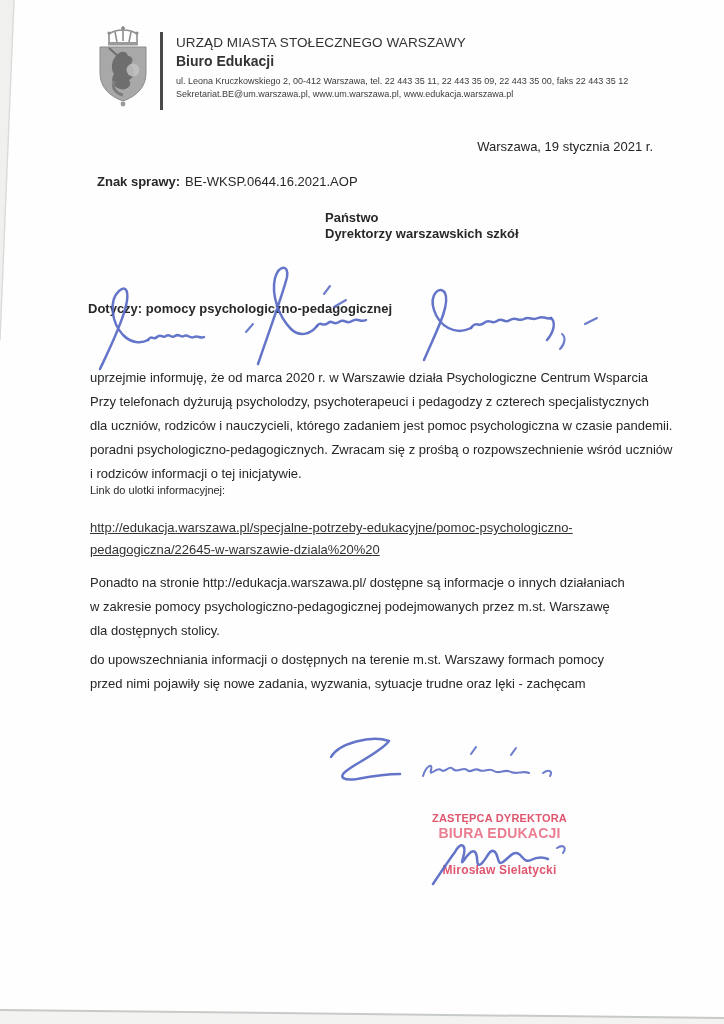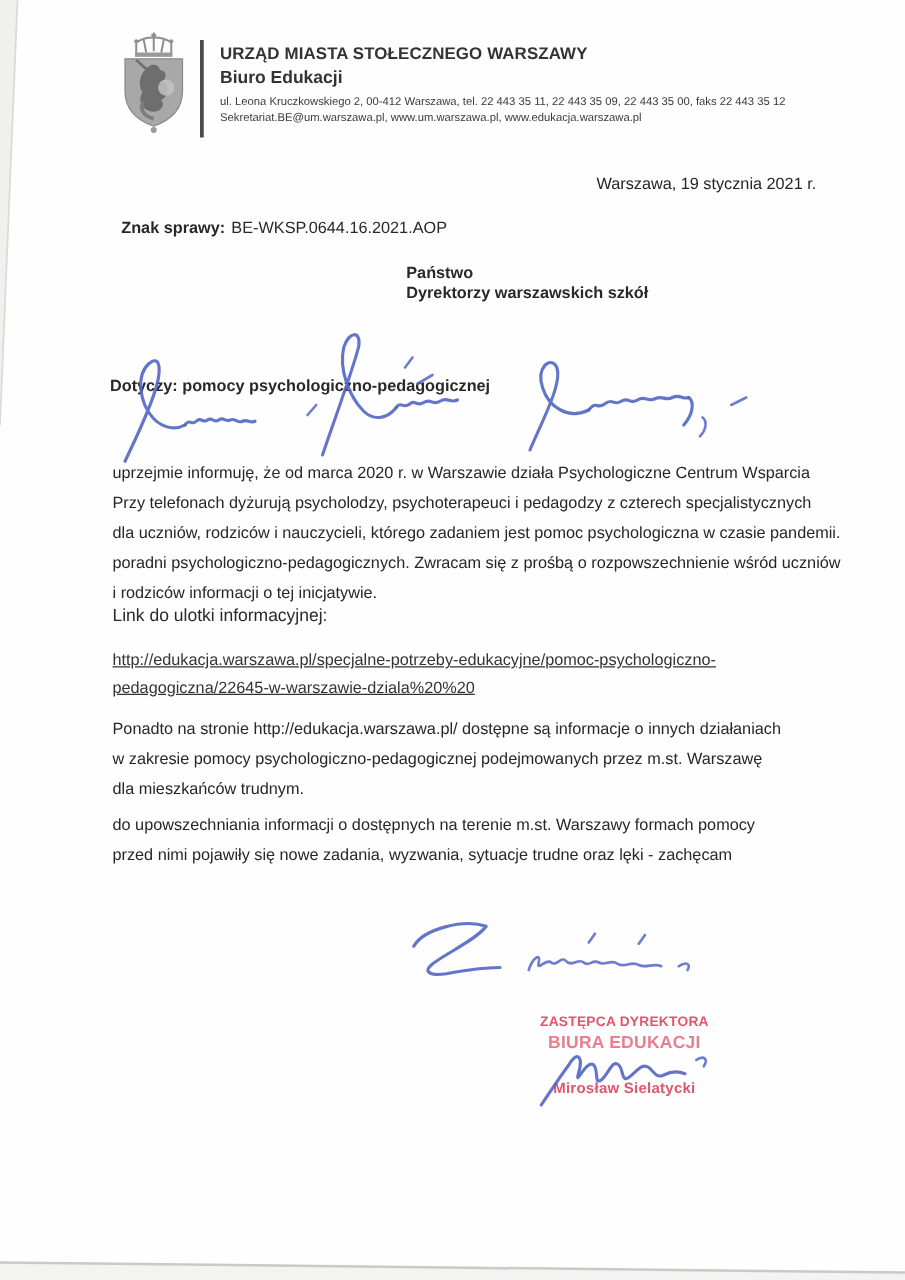--- a/index.html
+++ b/index.html
@@ -7,35 +7,35 @@
     position:relative; width:724px; height:1024px; margin:0 auto;
     background:#fefefe; overflow:hidden;
     font-family:"Liberation Sans", sans-serif; color:#282828;
   }
   .nowrap { white-space:nowrap; }
 
   
   .crest { position:absolute; left:97px; top:25px; }
   .lh-divider { position:absolute; left:160px; top:32px; width:2.5px; height:78px; background:#4a4a4a; }
   .lh-text { position:absolute; left:176px; top:35px; width:500px; }
-  .lh-org  { font-size:13.5px; font-weight:bold; color:#333; letter-spacing:.1px; }
+  .lh-org  { font-size:13.5px; font-weight:normal; color:#333; letter-spacing:.1px; }
   .lh-dept { font-size:14px;  font-weight:bold; color:#333; margin-top:3px; }
   .lh-addr { margin-top:6px; font-size:9px; line-height:12.5px; color:#3a3a3a; }
 
   .date-line { position:absolute; top:139px; right:71px; font-size:13px; color:#242424; }
   .case-line { position:absolute; left:97px; top:174px; font-size:13px; }
   .case-line .lbl { font-weight:bold; }
   .case-line .num { margin-left:5px; }
 
   .recipient { position:absolute; left:325px; top:210px; font-size:13px; font-weight:bold; line-height:15.5px; }
   .subject   { position:absolute; left:88px;  top:301px; font-size:13px; font-weight:bold; }
 
   .para { position:absolute; left:90px; font-size:13px; line-height:24px; color:#262626; }
   .p1 { top:366px; }
-  .link-intro { position:absolute; left:90px; top:484px; font-size:14px; }
+  .link-intro { position:absolute; left:90px; top:484px; font-size:11px; }
   .link-block { position:absolute; left:90px; top:517px; font-size:13px; line-height:22px; color:#333; }
   .link-block div { text-decoration:underline; }
   .p2 { top:571px; }
   .p3 { top:648px; }
 
   
   .stamp { position:absolute; left:412px; top:812px; width:175px; text-align:center; }
   .stamp .t1 { font-size:11px;   font-weight:bold; color:#e0566f; letter-spacing:.2px; }
   .stamp .t2 { font-size:14px;   font-weight:bold; color:#ea7d90; margin-top:1px; letter-spacing:.2px; }
   .stamp .nm { font-size:12px;   font-weight:bold; color:#e0566f; margin-top:22px; letter-spacing:.2px; }
@@ -106,21 +106,21 @@
 
   <div class="link-intro nowrap">Link do ulotki informacyjnej:</div>
   <div class="link-block">
     <div class="nowrap">http://edukacja.warszawa.pl/specjalne-potrzeby-edukacyjne/pomoc-psychologiczno-</div>
     <div class="nowrap">pedagogiczna/22645-w-warszawie-dziala%20%20</div>
   </div>
 
   <div class="para p2">
     <div class="nowrap">Ponadto na stronie http://edukacja.warszawa.pl/ dostępne są informacje o innych działaniach</div>
     <div class="nowrap">w zakresie pomocy psychologiczno-pedagogicznej podejmowanych przez m.st. Warszawę</div>
-    <div class="nowrap">dla mieszkańców trudnym.</div>
+    <div class="nowrap">dla dostępnych stolicy.</div>
   </div>
 
   <div class="para p3">
     <div class="nowrap">do upowszechniania informacji o dostępnych na terenie m.st. Warszawy formach pomocy</div>
     <div class="nowrap">przed nimi pojawiły się nowe zadania, wyzwania, sytuacje trudne oraz lęki - zachęcam</div>
   </div>
 
   <div class="stamp">
     <div class="t1 nowrap">ZASTĘPCA DYREKTORA</div>
     <div class="t2 nowrap">BIURA EDUKACJI</div>

